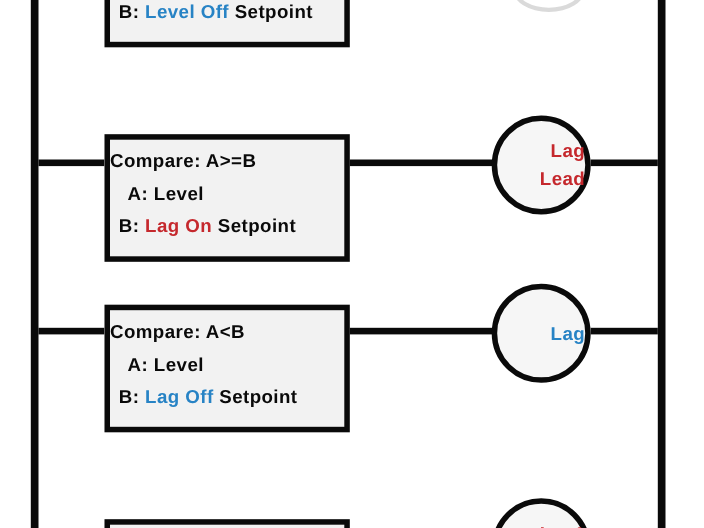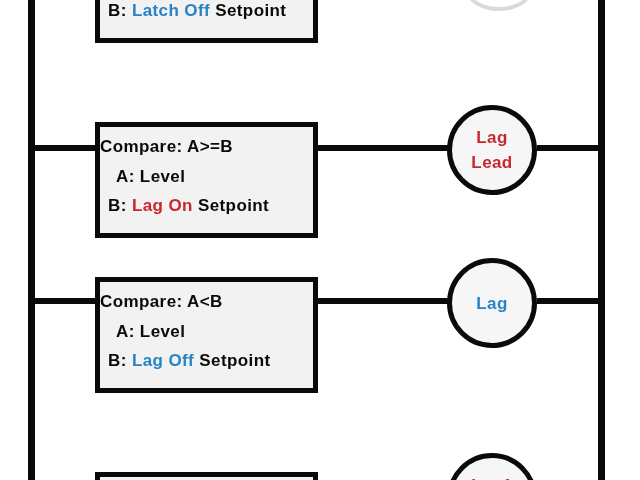--- a/index.html
+++ b/index.html
@@ -10,40 +10,40 @@
   .rail-left{left:28px}
   .rail-right{left:598px}
   .wire{position:absolute;height:6px;background:#0a0a0a}
   .cmp{position:absolute;left:95px;width:223px;height:116px;background:#f2f2f2;
        border:5px solid #0a0a0a;box-sizing:border-box}
   .cmp .l1{position:absolute;top:10px;left:0;right:0;text-align:left;white-space:nowrap}
   .cmp .l2{position:absolute;top:40px;left:16px;white-space:nowrap}
   .cmp .l3{position:absolute;top:69px;left:8px;white-space:nowrap}
   .coil{position:absolute;left:447px;width:90px;height:90px;border-radius:50%;
         background:#f6f6f6;border:5px solid #0a0a0a;box-sizing:border-box;
-        display:flex;flex-direction:column;justify-content:center;align-items:center;
+        display:flex;flex-direction:column;justify-content:center;align-items:flex-end;
         line-height:25px;text-align:center}
   .coil-partial{justify-content:flex-start;padding-top:15px}
   .red{color:#c5282d}
   .blue{color:#2783c5}
   .arc-fragment{position:absolute;left:466px;top:-31px;width:58px;height:34px;
         border:4px solid #dadada;border-radius:50%;background:transparent}
 </style>
 </head>
 <body>
 
 <div class="stage">
 
   <div class="rail rail-left"></div>
   <div class="rail rail-right"></div>
 
   <div class="arc-fragment"></div>
 
   <div class="cmp" style="top:-73px">
-    <div class="l3"><span>B:</span> <span class="blue">Latch Off</span> <span>Setpoint</span></div>
+    <div class="l3"><span>B:</span> <span class="blue">Level Off</span> <span>Setpoint</span></div>
   </div>
 
   <div class="wire" style="left:35px;top:145px;width:60px"></div>
   <div class="cmp" style="top:122px">
     <div class="l1">Compare: A&gt;=B</div>
     <div class="l2">A: Level</div>
     <div class="l3"><span>B:</span> <span class="red">Lag On</span> <span>Setpoint</span></div>
   </div>
   <div class="wire" style="left:318px;top:145px;width:130px"></div>
   <div class="coil" style="top:105px">

